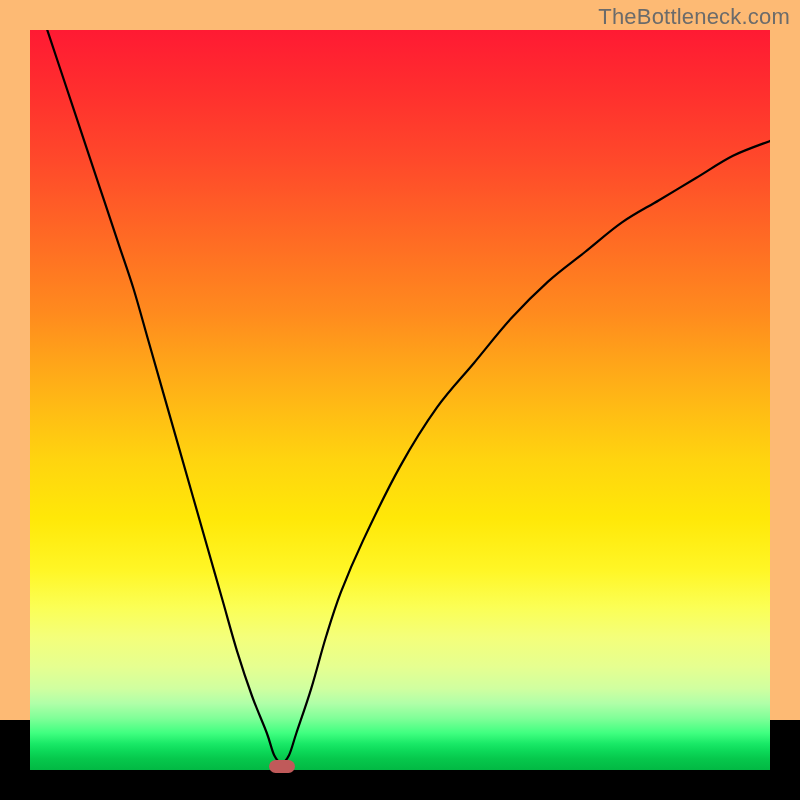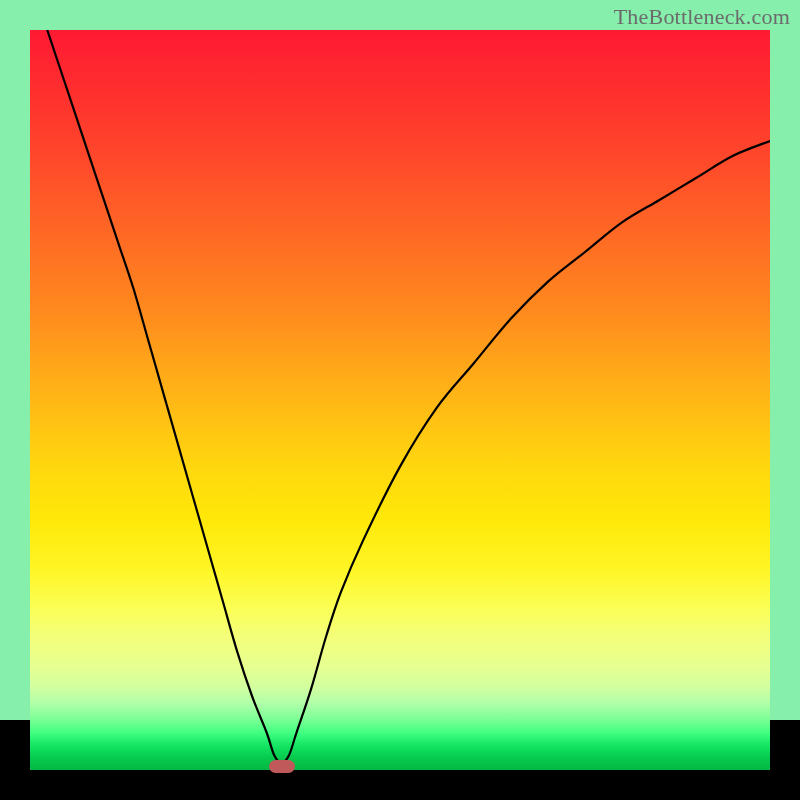--- a/index.html
+++ b/index.html
@@ -8,22 +8,21 @@
     width: 800px;
     height: 800px;
     background: #000;
     overflow: hidden;
     font-family: Arial, Helvetica, sans-serif;
   }
   .frame {
     position: relative;
     width: 800px;
     height: 720px;
-    background: #86efac;
-    font-family: Liberation Serif, serif;
+    background: #fdba74;
   }
   .plot-area {
     position: absolute;
     left: 30px;
     top: 30px;
     width: 740px;
     height: 740px;
     
     background: linear-gradient(to bottom,
       #ff1a33 0%,

